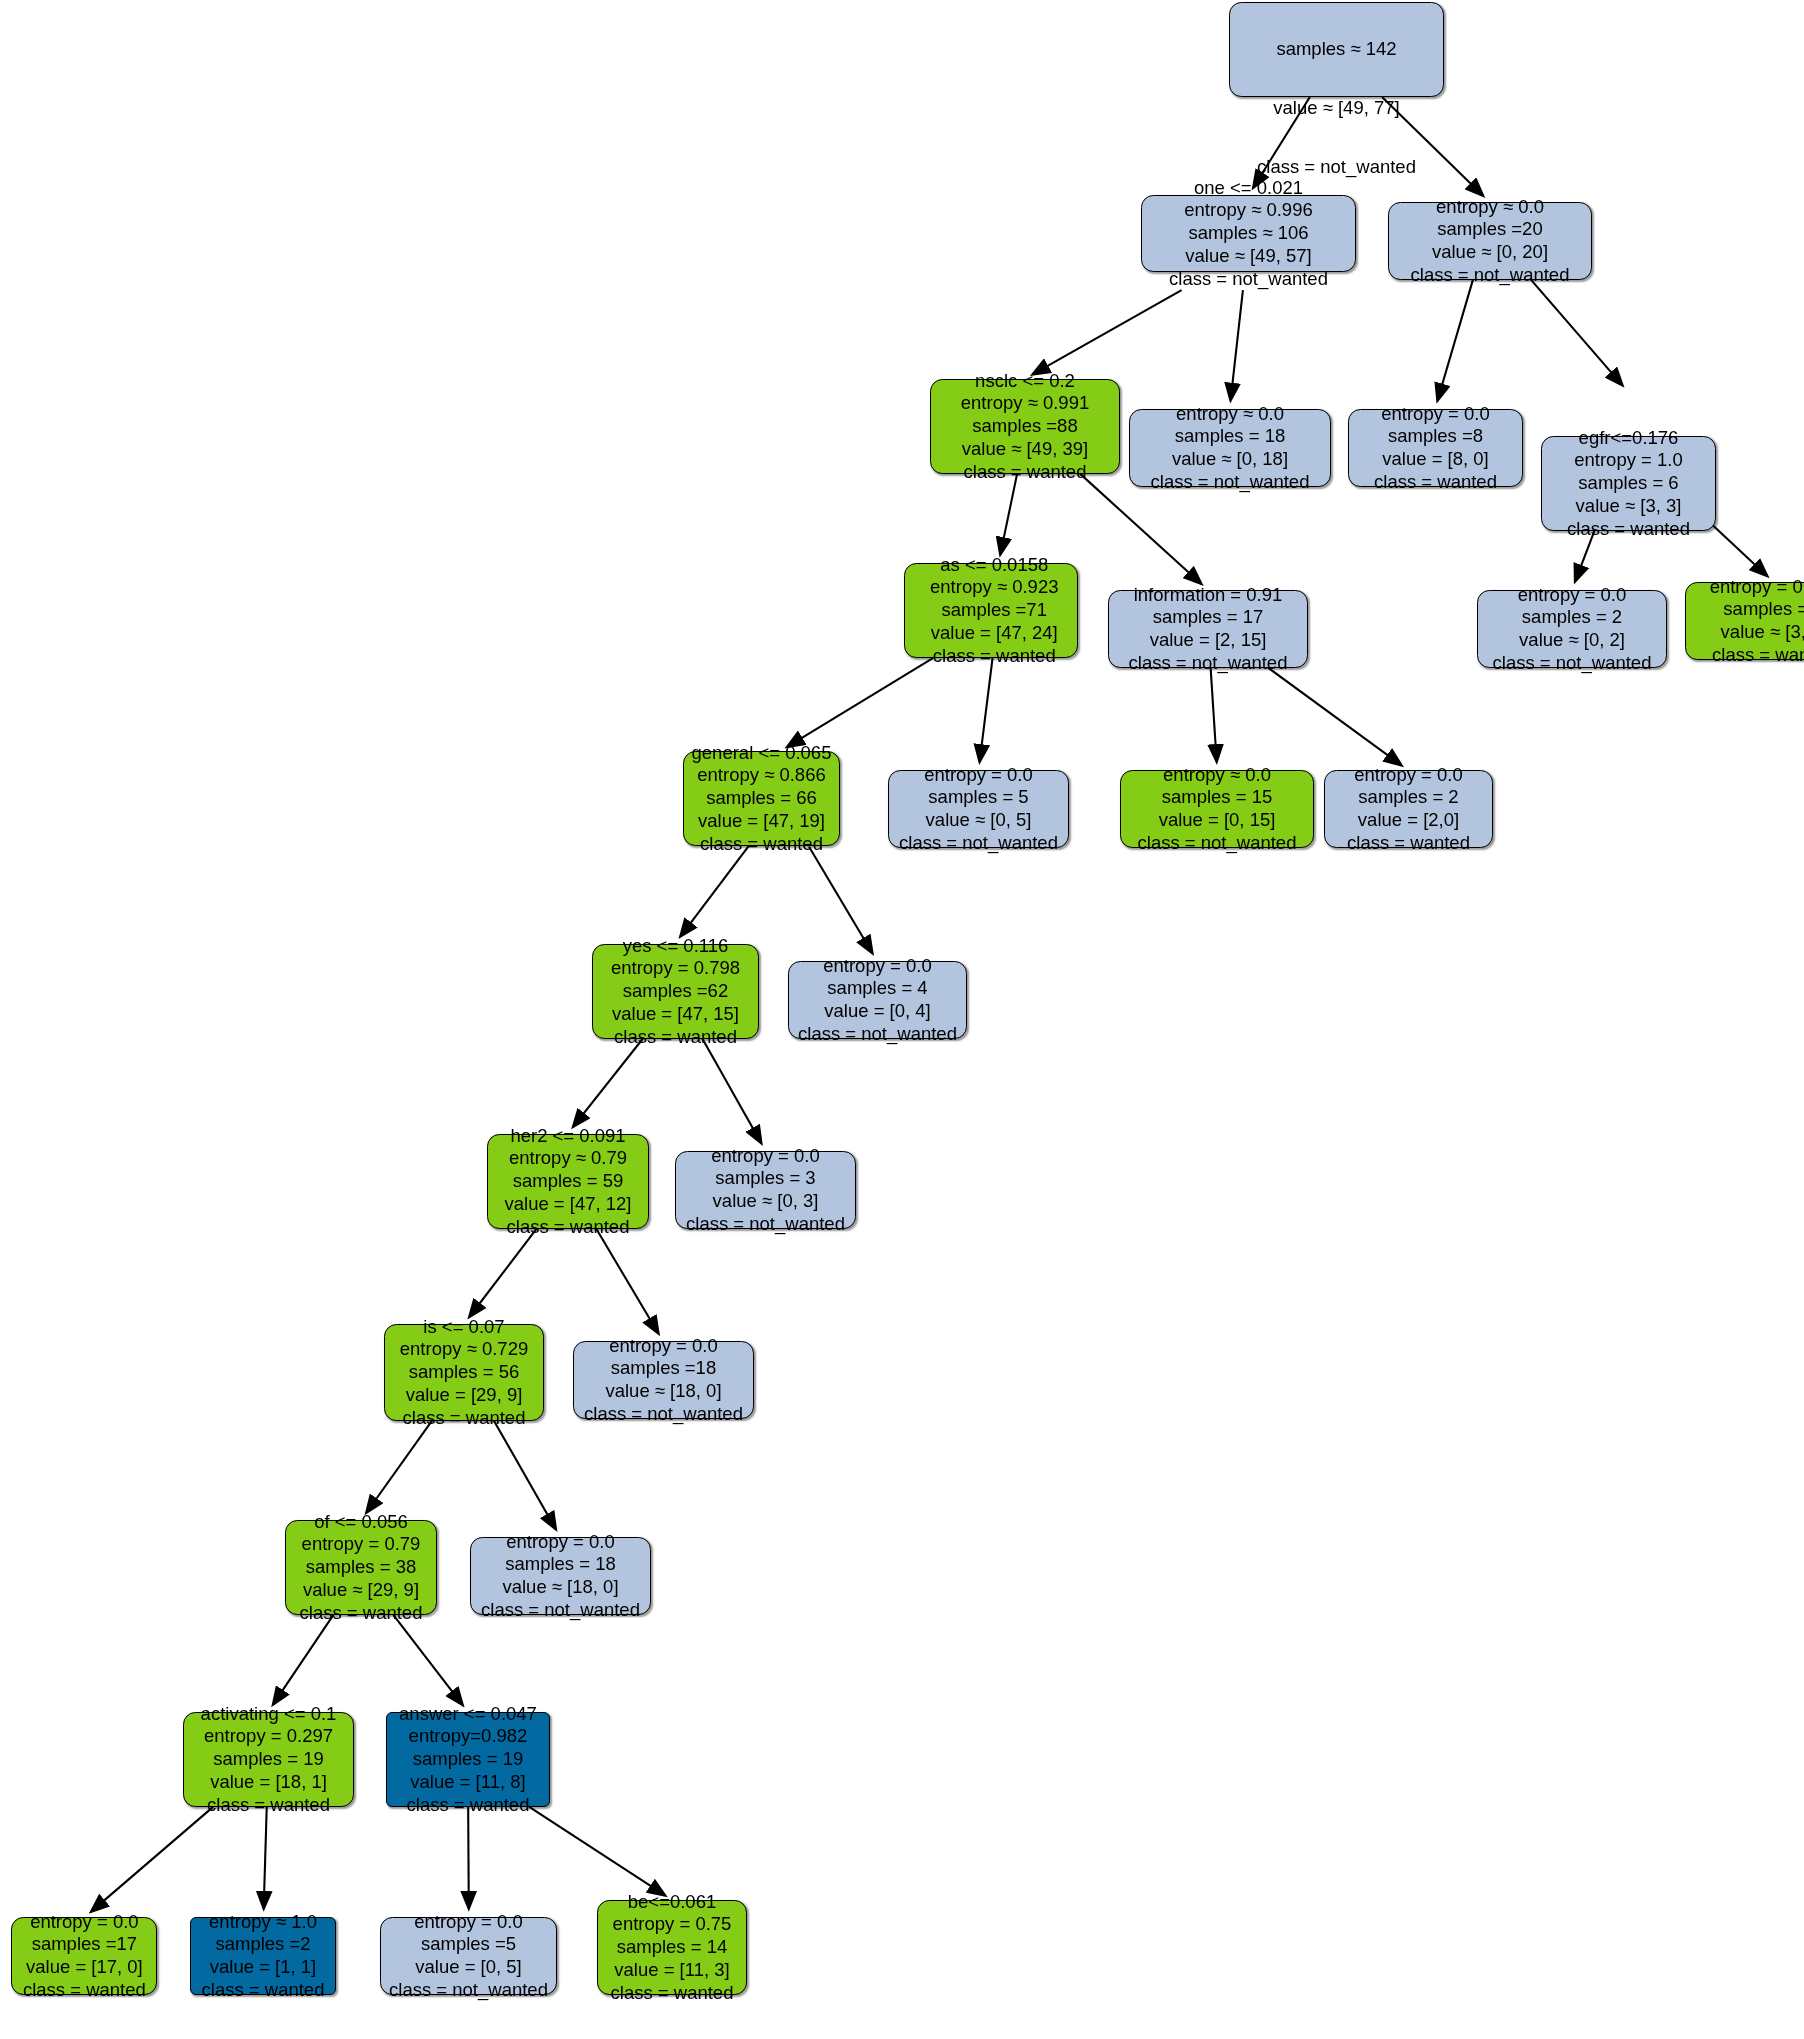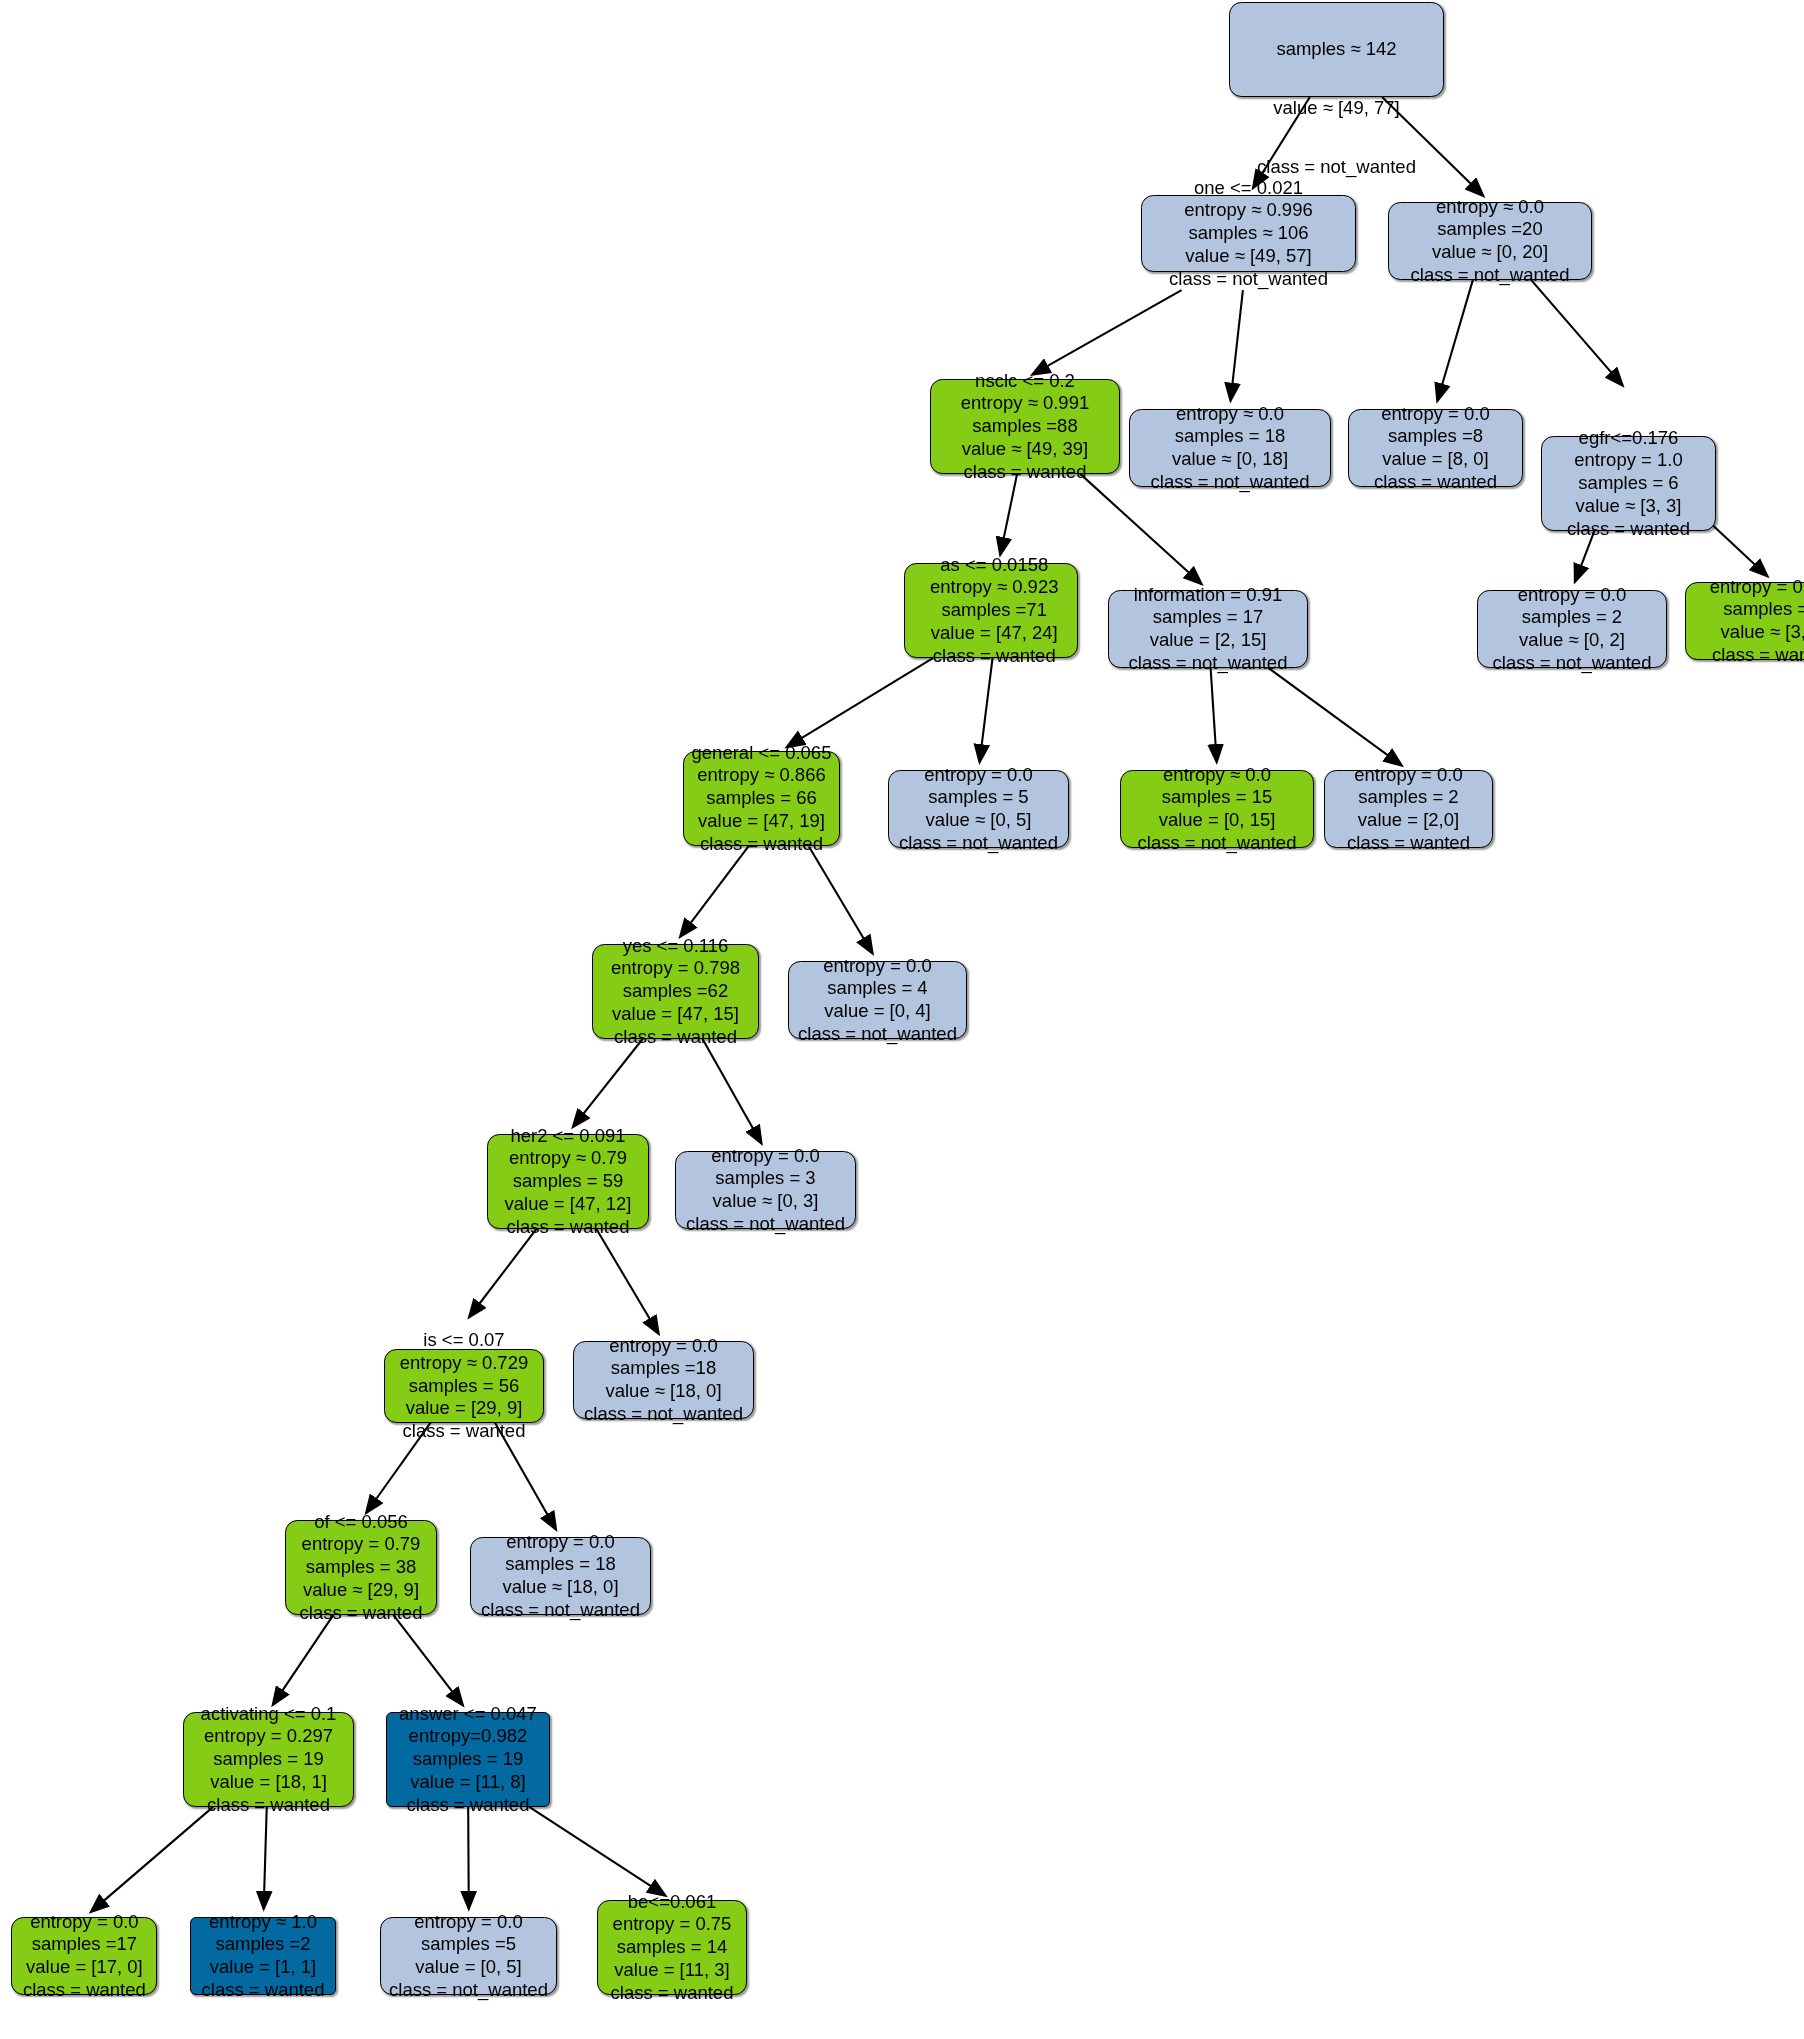--- a/index.html
+++ b/index.html
@@ -205,21 +205,21 @@
         <span class="node-line">samples = 59</span>
         <span class="node-line">value = [47, 12]</span>
         <span class="node-line">class = wanted</span>
       </div>
       <div class="tree-node fill-blue" style="left: 675px; top: 1151px; width: 181px; height: 78px;">
         <span class="node-line">entropy = 0.0</span>
         <span class="node-line">samples = 3</span>
         <span class="node-line">value ≈ [0, 3]</span>
         <span class="node-line">class = not_wanted</span>
       </div>
-      <div class="tree-node fill-orange" style="left: 384px; top: 1324px; width: 160px; height: 74px; margin-top: 25px;">
+      <div class="tree-node fill-orange" style="left: 384px; top: 1324px; width: 160px; height: 97px;">
         <span class="node-line">is &lt;= 0.07</span>
         <span class="node-line">entropy ≈ 0.729</span>
         <span class="node-line">samples = 56</span>
         <span class="node-line">value = [29, 9]</span>
         <span class="node-line">class = wanted</span>
       </div>
       <div class="tree-node fill-blue" style="left: 573px; top: 1341px; width: 181px; height: 78px;">
         <span class="node-line">entropy = 0.0</span>
         <span class="node-line">samples =18</span>
         <span class="node-line">value ≈ [18, 0]</span>

